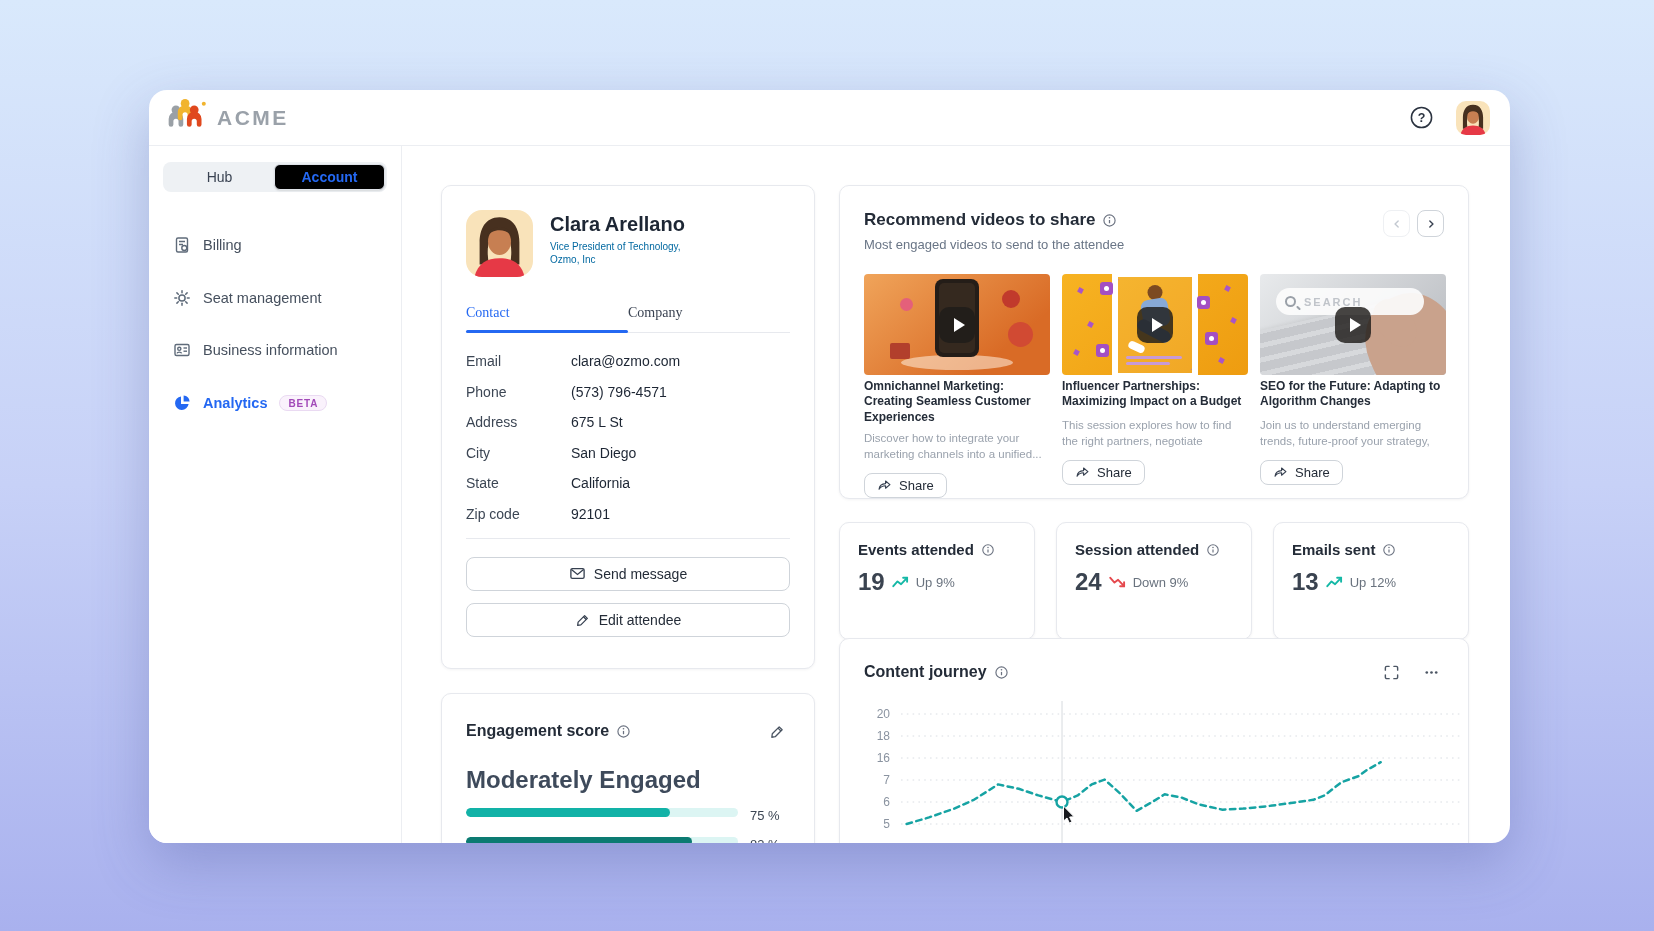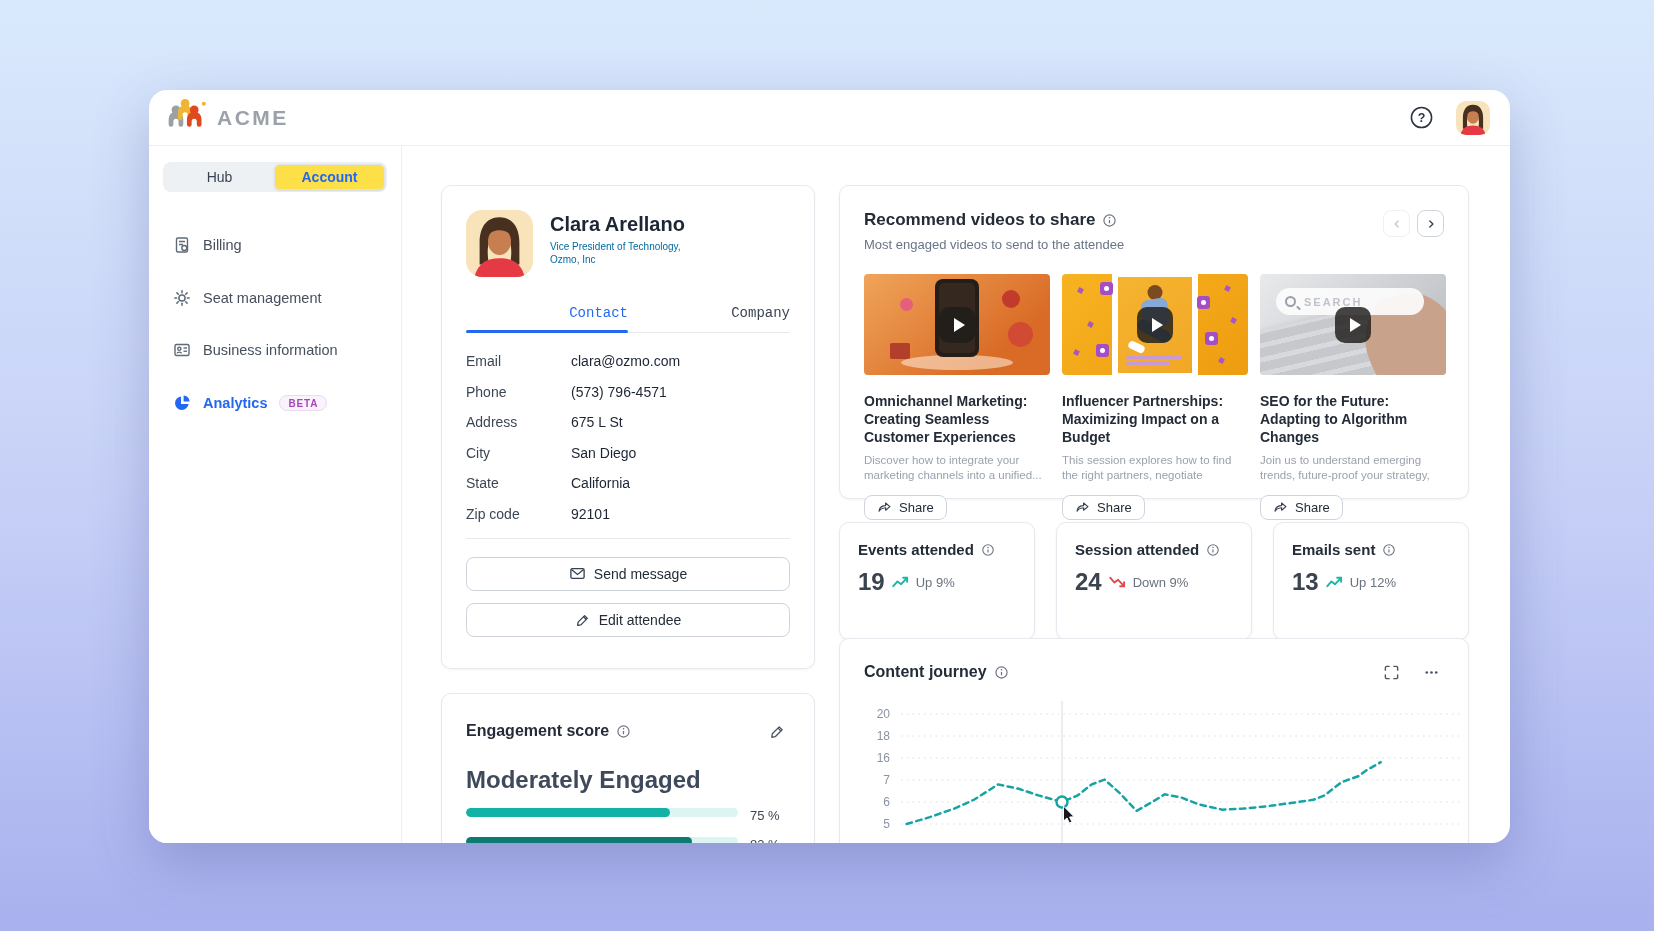--- a/index.html
+++ b/index.html
@@ -23,35 +23,35 @@
   .help-btn{ width:26px; height:26px; border:none; background:transparent; cursor:pointer; display:flex; align-items:center; justify-content:center; }
   .avatar{ border-radius:10px; background:#f9e3ba; overflow:hidden; flex:0 0 auto; }
   .avatar.sm{ width:34px; height:34px; }
   .avatar.lg{ width:67px; height:67px; border-radius:16px; }
   .avatar svg{ display:block; width:100%; height:100%; }
 
   
   .sidebar{ position:absolute; left:0; top:56px; bottom:0; width:253px; border-right:1px solid #eceef2; background:#fff; }
   .seg{ position:absolute; left:14px; top:16px; width:224px; height:30px; background:#eef1f4; border-radius:8px; display:flex; padding:2px; }
   .seg-opt{ flex:1; display:flex; align-items:center; justify-content:center; font-size:14px; color:#3a4352; border-radius:6px; cursor:pointer; border:none; background:transparent; }
-  .seg-opt.sel{ background:#fde047; border:1px solid #dfe3e9; box-shadow:0 1px 2px rgba(0,0,0,.10); color:#2468f2; font-weight:700; }
+  .seg-opt.sel{ background:#000000; border:1px solid #dfe3e9; box-shadow:0 1px 2px rgba(0,0,0,.10); color:#2468f2; font-weight:700; }
   .nav-item{ position:absolute; left:14px; width:224px; height:30px; display:flex; align-items:center; gap:12px; padding:0 10px; font-size:14.5px; color:#46505e; cursor:pointer; border-radius:6px; }
   .nav-item.active{ color:#2468f2; font-weight:700; }
   .badge{ font-size:10px; font-weight:700; letter-spacing:.8px; color:#a24ab8; background:#faf2fc; border:1px solid #eadaf2; border-radius:10px; padding:2px 8px 1px; }
 
   
   .card{ position:absolute; background:#fff; border:1px solid #e7e9ee; border-radius:10px; box-shadow:0 1px 3px rgba(16,24,40,.05); }
 
   
   .pcard{ left:292px; top:95px; width:374px; height:484px; padding:24px; }
   .p-head{ display:flex; gap:17px; }
   .p-name{ font-size:20px; font-weight:700; color:#1d2634; margin-top:3px; }
   .p-sub{ font-size:10px; color:#0369a1; line-height:1.3; margin-top:4px; }
   .tabs{ display:flex; margin-top:28px; border-bottom:1px solid #e7e9ee; }
-  .tab{ flex:1; text-align:right; padding-bottom:11px; font-size:14px; color:#3a4352; position:relative; cursor:pointer; background:none; border:none; font-family:Liberation Mono, monospace; }
+  .tab{ flex:1; text-align:left; padding-bottom:11px; font-size:14px; color:#3a4352; position:relative; cursor:pointer; background:none; border:none; font-family:Liberation Serif, serif; }
   .tab.active{ color:#2468f2; }
   .tab.active::after{ content:''; position:absolute; left:0; right:0; bottom:-1px; height:3px; background:#2468f2; border-radius:2px; }
   .fields{ margin-top:20px; }
   .frow{ display:flex; margin-bottom:14.5px; font-size:14px; }
   .flabel{ width:105px; color:#3c4654; }
   .fvalue{ color:#1d2634; }
   .p-div{ border:none; border-top:1px solid #e7e9ee; margin:16px 0 18px; }
   .p-btn{ width:100%; height:34px; border:1px solid #cfd4da; border-radius:8px; background:#fff; font-size:14px; color:#242c38; display:flex; align-items:center; justify-content:center; gap:8px; cursor:pointer; margin-bottom:12px; font-family:inherit; }
 
   
@@ -70,21 +70,21 @@
   .v-head{ display:flex; align-items:flex-start; }
   .v-sub{ font-size:13px; color:#697586; margin-top:7px; }
   .car-btns{ margin-left:auto; display:flex; gap:7px; }
   .car-btn{ width:27px; height:27px; border-radius:8px; background:#fff; display:flex; align-items:center; justify-content:center; cursor:pointer; border:1px solid #cfd4da; }
   .car-btn.disabled{ border:1px solid #eef0f3; cursor:default; }
   .v-row{ display:flex; gap:12px; margin-top:22px; }
   .v-col{ width:186px; }
   .thumb{ position:relative; width:186px; height:101px; border-radius:4px; overflow:hidden; cursor:pointer; }
   .play{ position:absolute; left:50%; top:50%; transform:translate(-50%,-50%); width:36px; height:36px; border-radius:10px; background:rgba(30,28,26,.82); display:flex; align-items:center; justify-content:center; }
   .play i{ display:block; width:0; height:0; border-left:11px solid #fff; border-top:7px solid transparent; border-bottom:7px solid transparent; margin-left:4px; }
-  .v-title{ font-size:14px; line-height:1.28; font-weight:700; color:#242c38; margin-top:18px; min-height:33px; }
+  .v-title{ font-size:12px; line-height:1.28; font-weight:700; color:#242c38; margin-top:4px; min-height:33px; }
   .v-desc{ font-size:11.5px; line-height:1.35; color:#9aa2ad; margin-top:6px; height:31px; overflow:hidden; }
   .share-btn{ margin-top:11px; display:inline-flex; align-items:center; gap:7px; height:25px; padding:0 12px; border:1px solid #cfd4da; border-radius:8px; background:#fff; font-size:13px; color:#242c38; cursor:pointer; font-family:inherit; }
 
   
   .th1{ background:linear-gradient(140deg,#f0a45a,#d96b26 75%); }
   .th1 .pedestal{ position:absolute; bottom:5px; left:50%; transform:translateX(-50%); width:112px; height:15px; border-radius:50%; background:rgba(255,240,224,.55); }
   .th1 .phone{ position:absolute; left:50%; top:44%; transform:translate(-50%,-50%); width:44px; height:78px; background:#241d18; border-radius:8px; }
   .th1 .screen{ position:absolute; inset:4px; background:#35291f; border-radius:5px; }
   .th1 .orn1{ position:absolute; right:30px; top:16px; width:18px; height:18px; border-radius:50%; background:#c13a2c; }
   .th1 .orn2{ position:absolute; right:17px; top:48px; width:25px; height:25px; border-radius:50%; background:#d14a33; }

